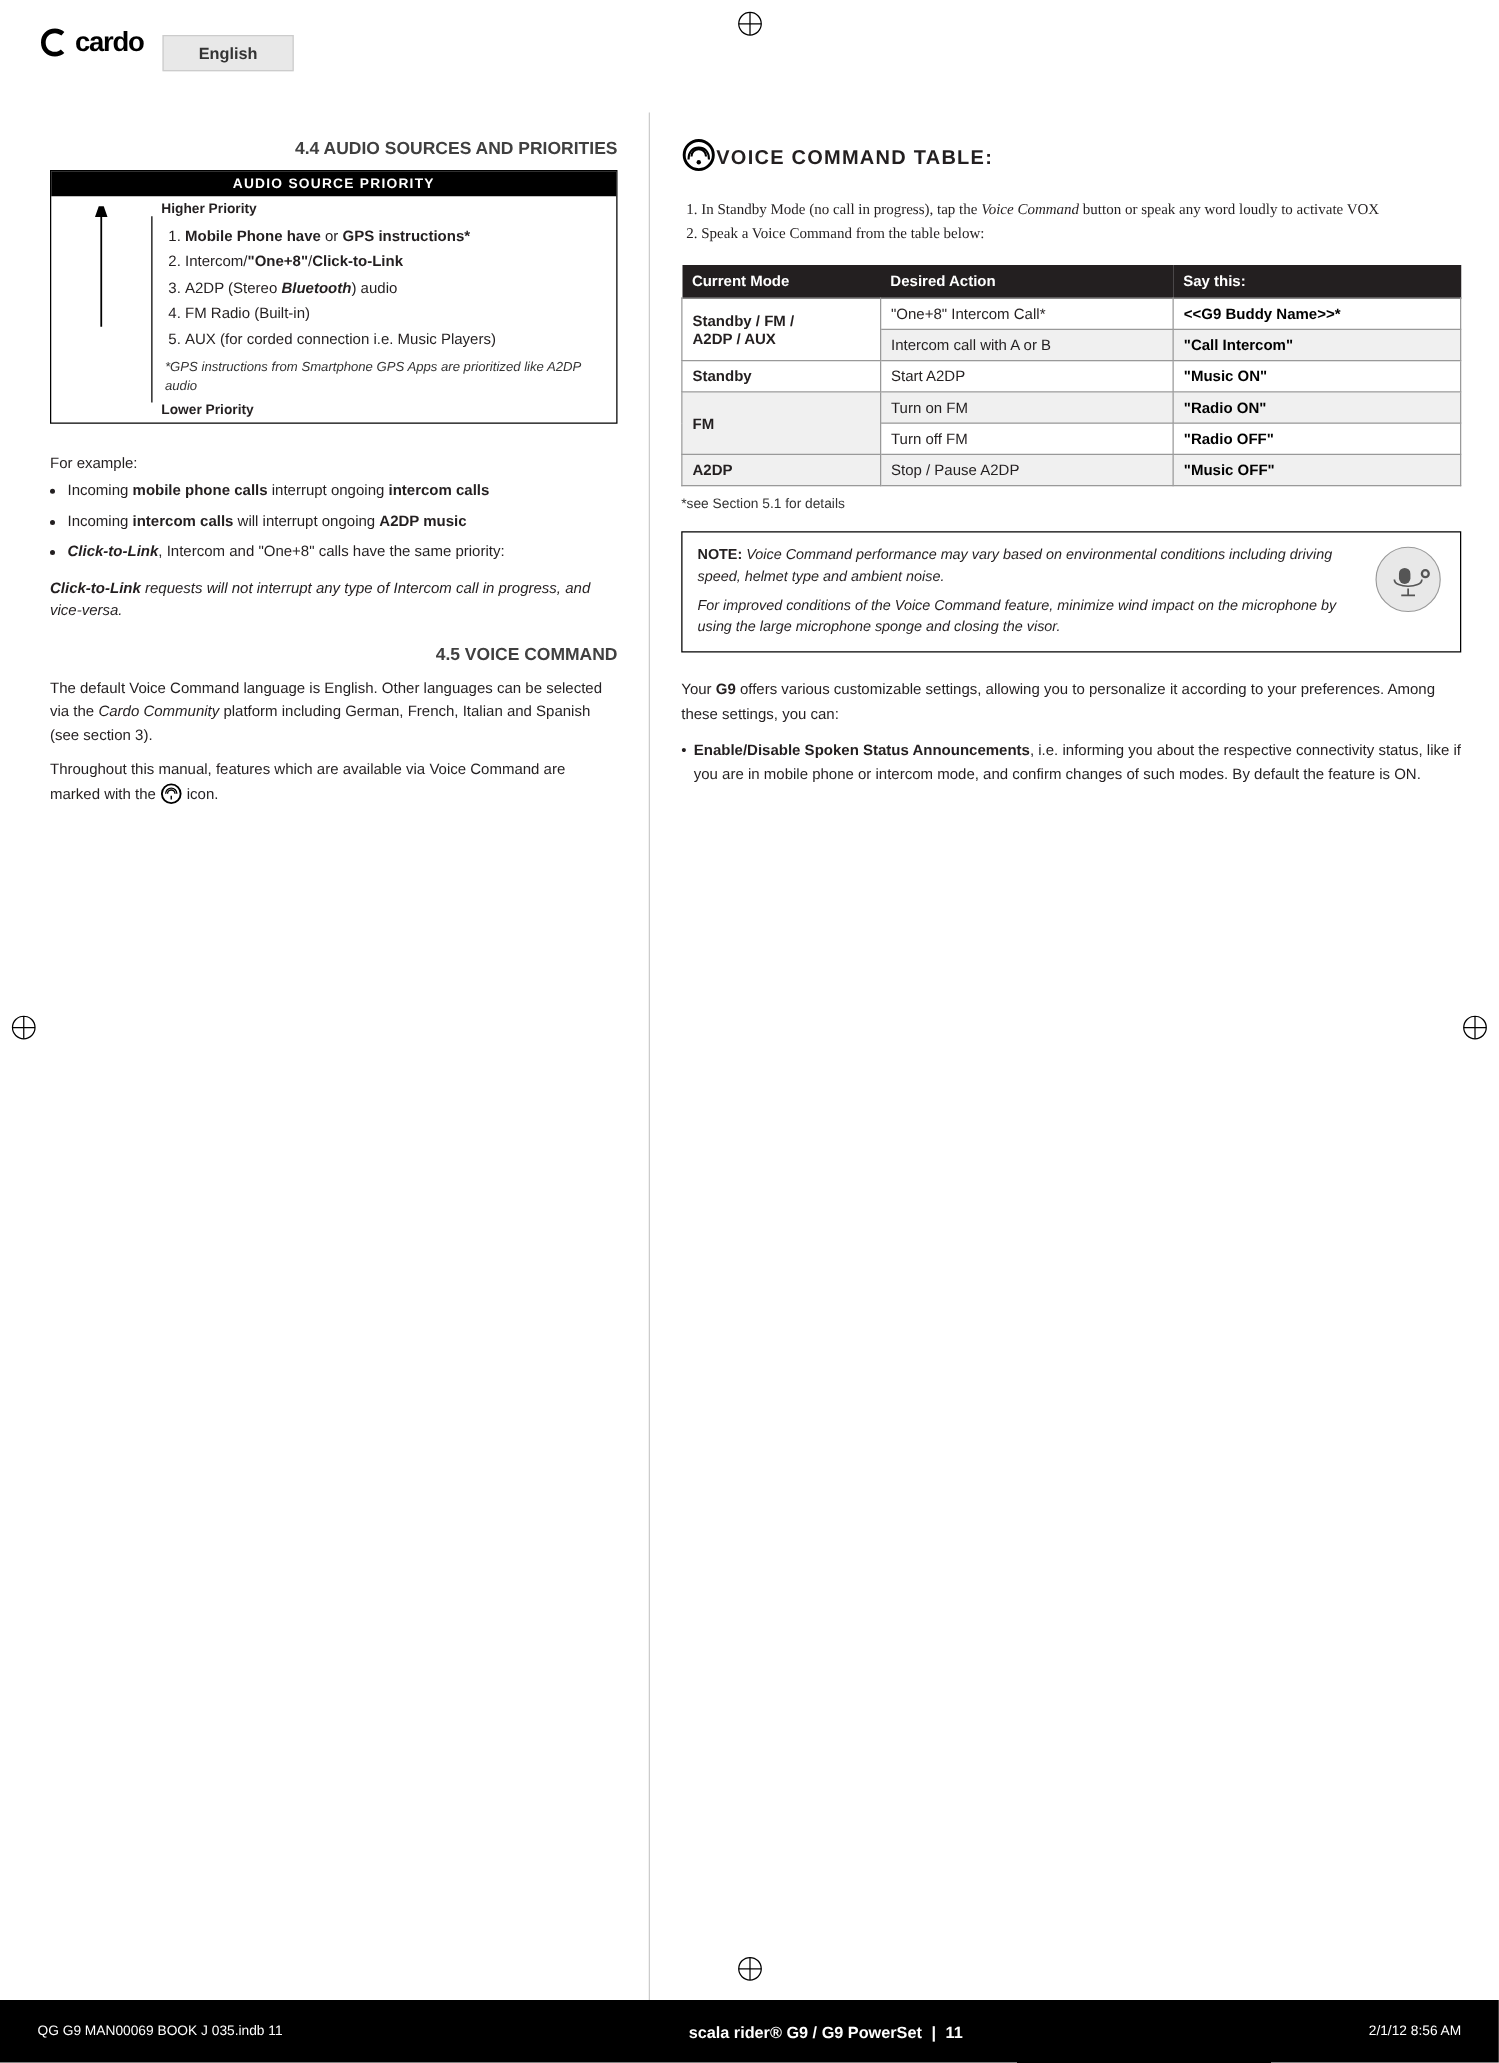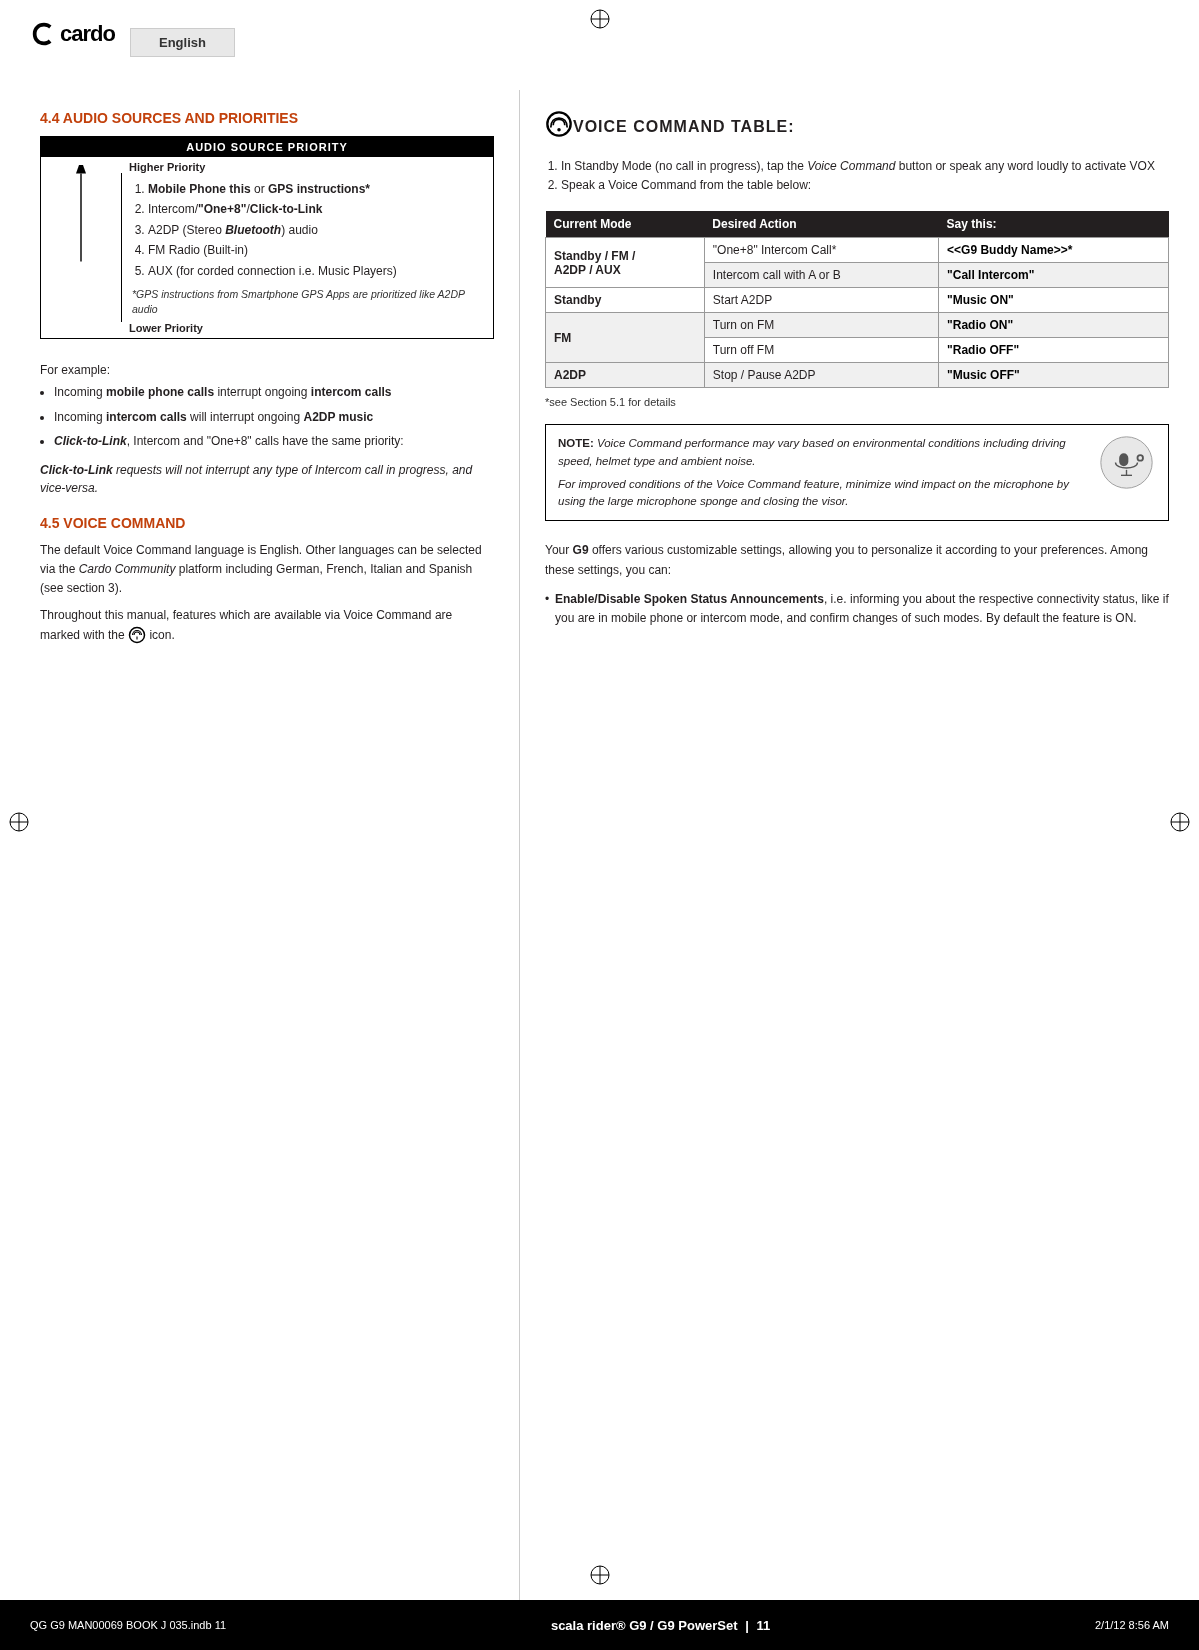--- a/index.html
+++ b/index.html
@@ -108,21 +108,22 @@
       padding: 20px 30px 20px 25px;
       position: relative;
     }
 
     
     .section-heading {
       font-size: 14px;
       font-weight: bold;
       text-transform: uppercase;
       margin-bottom: 10px;
-      color: #c2410c;
+      color: #404040;
+      text-align: right;
     }
 
     
     .audio-sources-text {
       font-size: 12.5px;
       line-height: 1.5;
       margin-bottom: 14px;
       color: #231f20;
     }
 
@@ -226,20 +227,21 @@
       font-size: 16px;
       font-weight: bold;
       text-transform: uppercase;
       letter-spacing: 1px;
     }
 
     .vc-instructions {
       font-size: 12px;
       line-height: 1.6;
       margin-bottom: 16px;
+      font-family: Liberation Serif, serif;
     }
     .vc-instructions ol {
       padding-left: 16px;
     }
 
     
     .vc-table {
       width: 100%;
       border-collapse: collapse;
       font-size: 12px;
@@ -434,21 +436,21 @@
                 </div>
               </div>
             </div>
           </div>
           <div style="display:flex;flex-direction:column;width:100%;">
             <div style="display:flex;align-items:center;padding: 4px 0 0 8px;font-size:11px;font-weight:bold;">
               <span>Higher Priority</span>
             </div>
             <div class="pt-items">
               <ol>
-                <li><span class="bold">Mobile Phone this</span> or <span class="bold">GPS instructions*</span></li>
+                <li><span class="bold">Mobile Phone have</span> or <span class="bold">GPS instructions*</span></li>
                 <li>Intercom/<span class="bold">"One+8"</span>/<span class="bold">Click-to-Link</span></li>
                 <li>A2DP (Stereo <span class="bold italic">Bluetooth</span>) audio</li>
                 <li>FM Radio (Built-in)</li>
                 <li>AUX (for corded connection i.e. Music Players)</li>
               </ol>
               <div class="pt-items" style="border:none;padding:0;">
                 <p class="footnote">
                   <span>*GPS instructions from Smartphone GPS Apps are prioritized like A2DP audio</span>
                 </p>
               </div>

